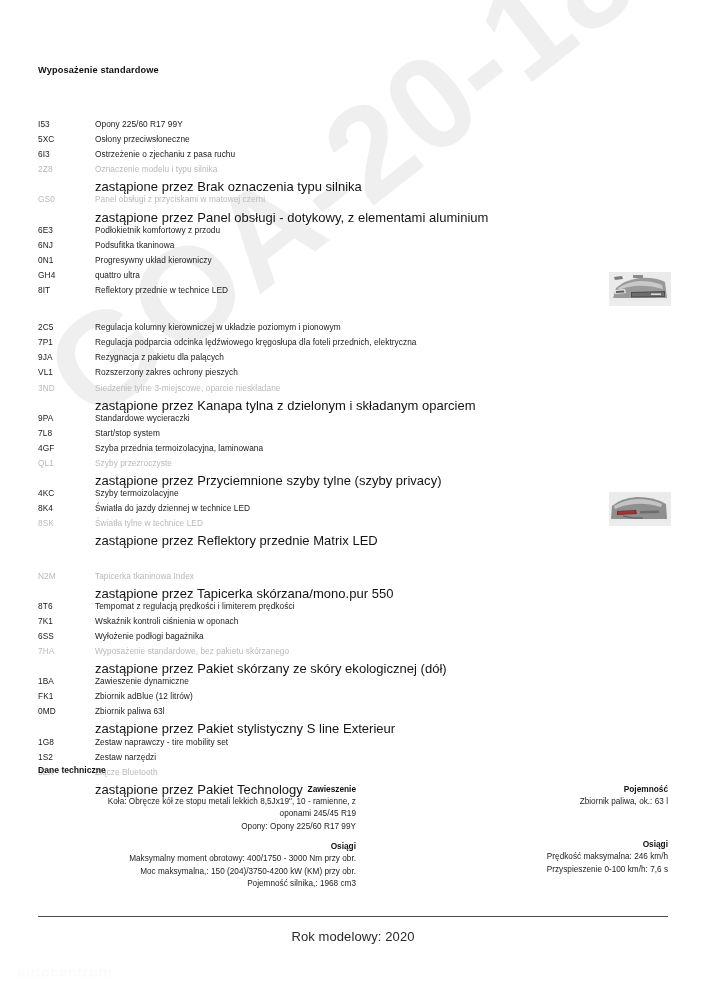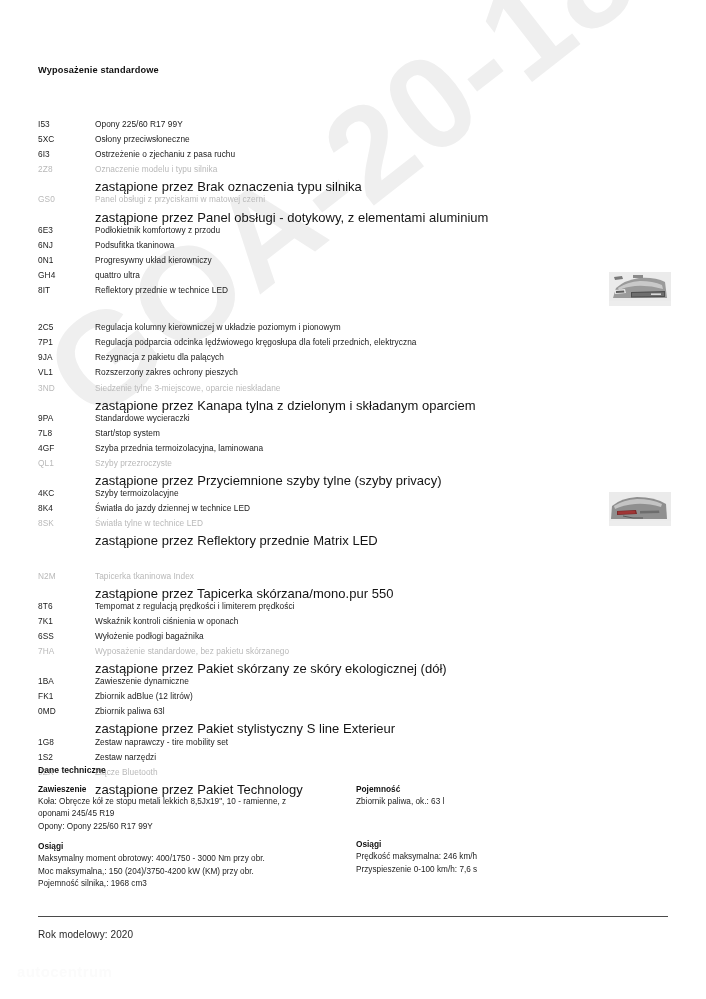--- a/index.html
+++ b/index.html
@@ -124,21 +124,21 @@
   }
   #tech-heading {
     font-size: 8.6px;
     font-weight: bold;
     color: #111;
     margin-bottom: 9px;
   }
   .tech-cols { display: flex; }
   .tech-col-left  { width: 318px; flex: 0 0 318px; }
   .tech-col-right { width: 312px; flex: 0 0 312px; }
-  .tech-group { margin-bottom: 8px; }
+  .tech-group { margin-bottom: 8px; text-align: right; }
   .tech-group-title {
     font-size: 8.3px;
     font-weight: bold;
     color: #111;
     margin-bottom: 2px;
   }
   .tech-line {
     font-size: 8.2px;
     color: #1c1c1c;
     line-height: 12.4px;
@@ -155,22 +155,22 @@
     top: 916px;
     width: 630px;
     height: 1px;
     background: #4a4a4a;
   }
   #footer-note {
     position: absolute;
     left: 38px;
     top: 929px;
     width: 630px;
-    text-align: left;
-    font-size: 10px;
+    text-align: center;
+    font-size: 13px;
     color: #2a2a2a;
     letter-spacing: .1px;
   }
   #site-mark {
     position: absolute;
     left: 17px;
     top: 963px;
     font-size: 15px;
     font-weight: bold;
     letter-spacing: .4px;

